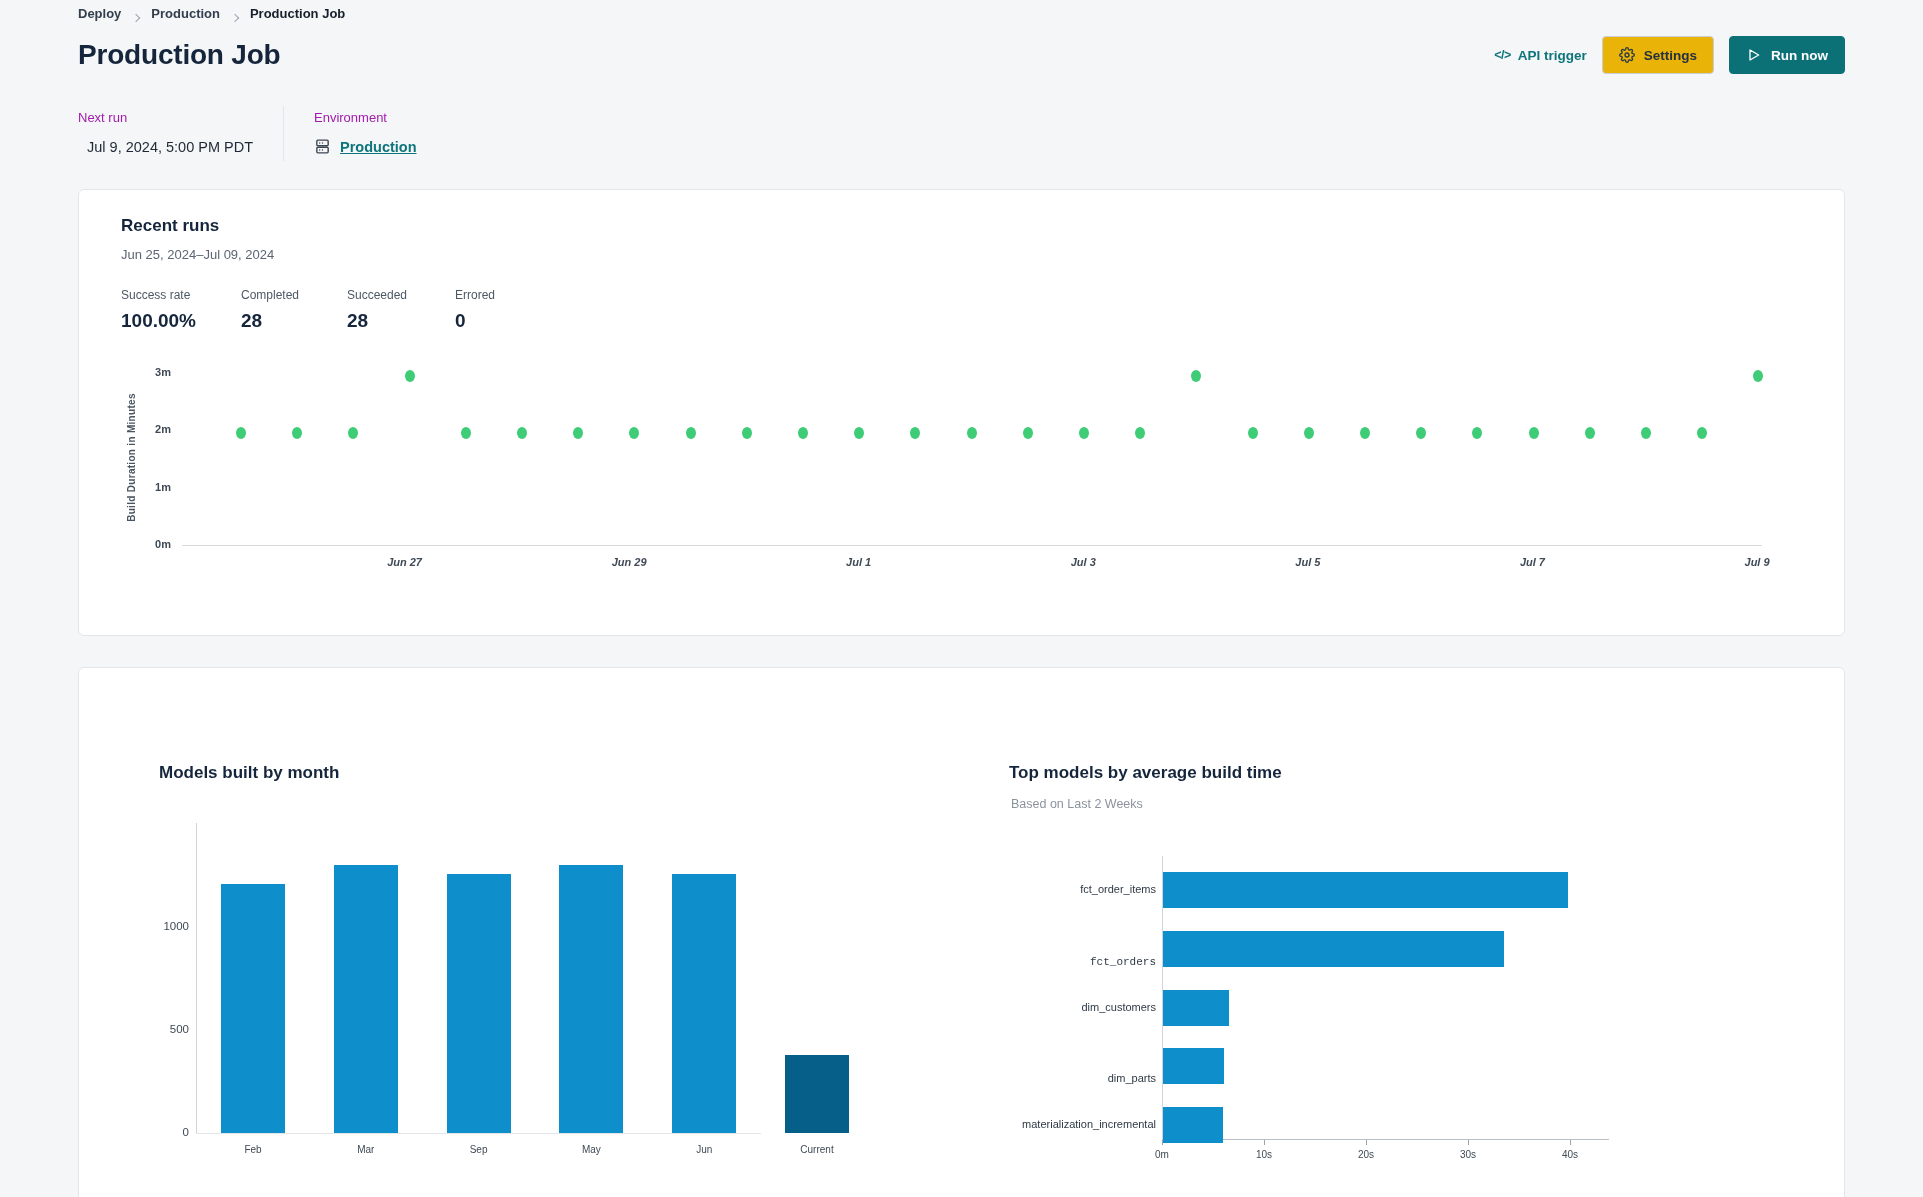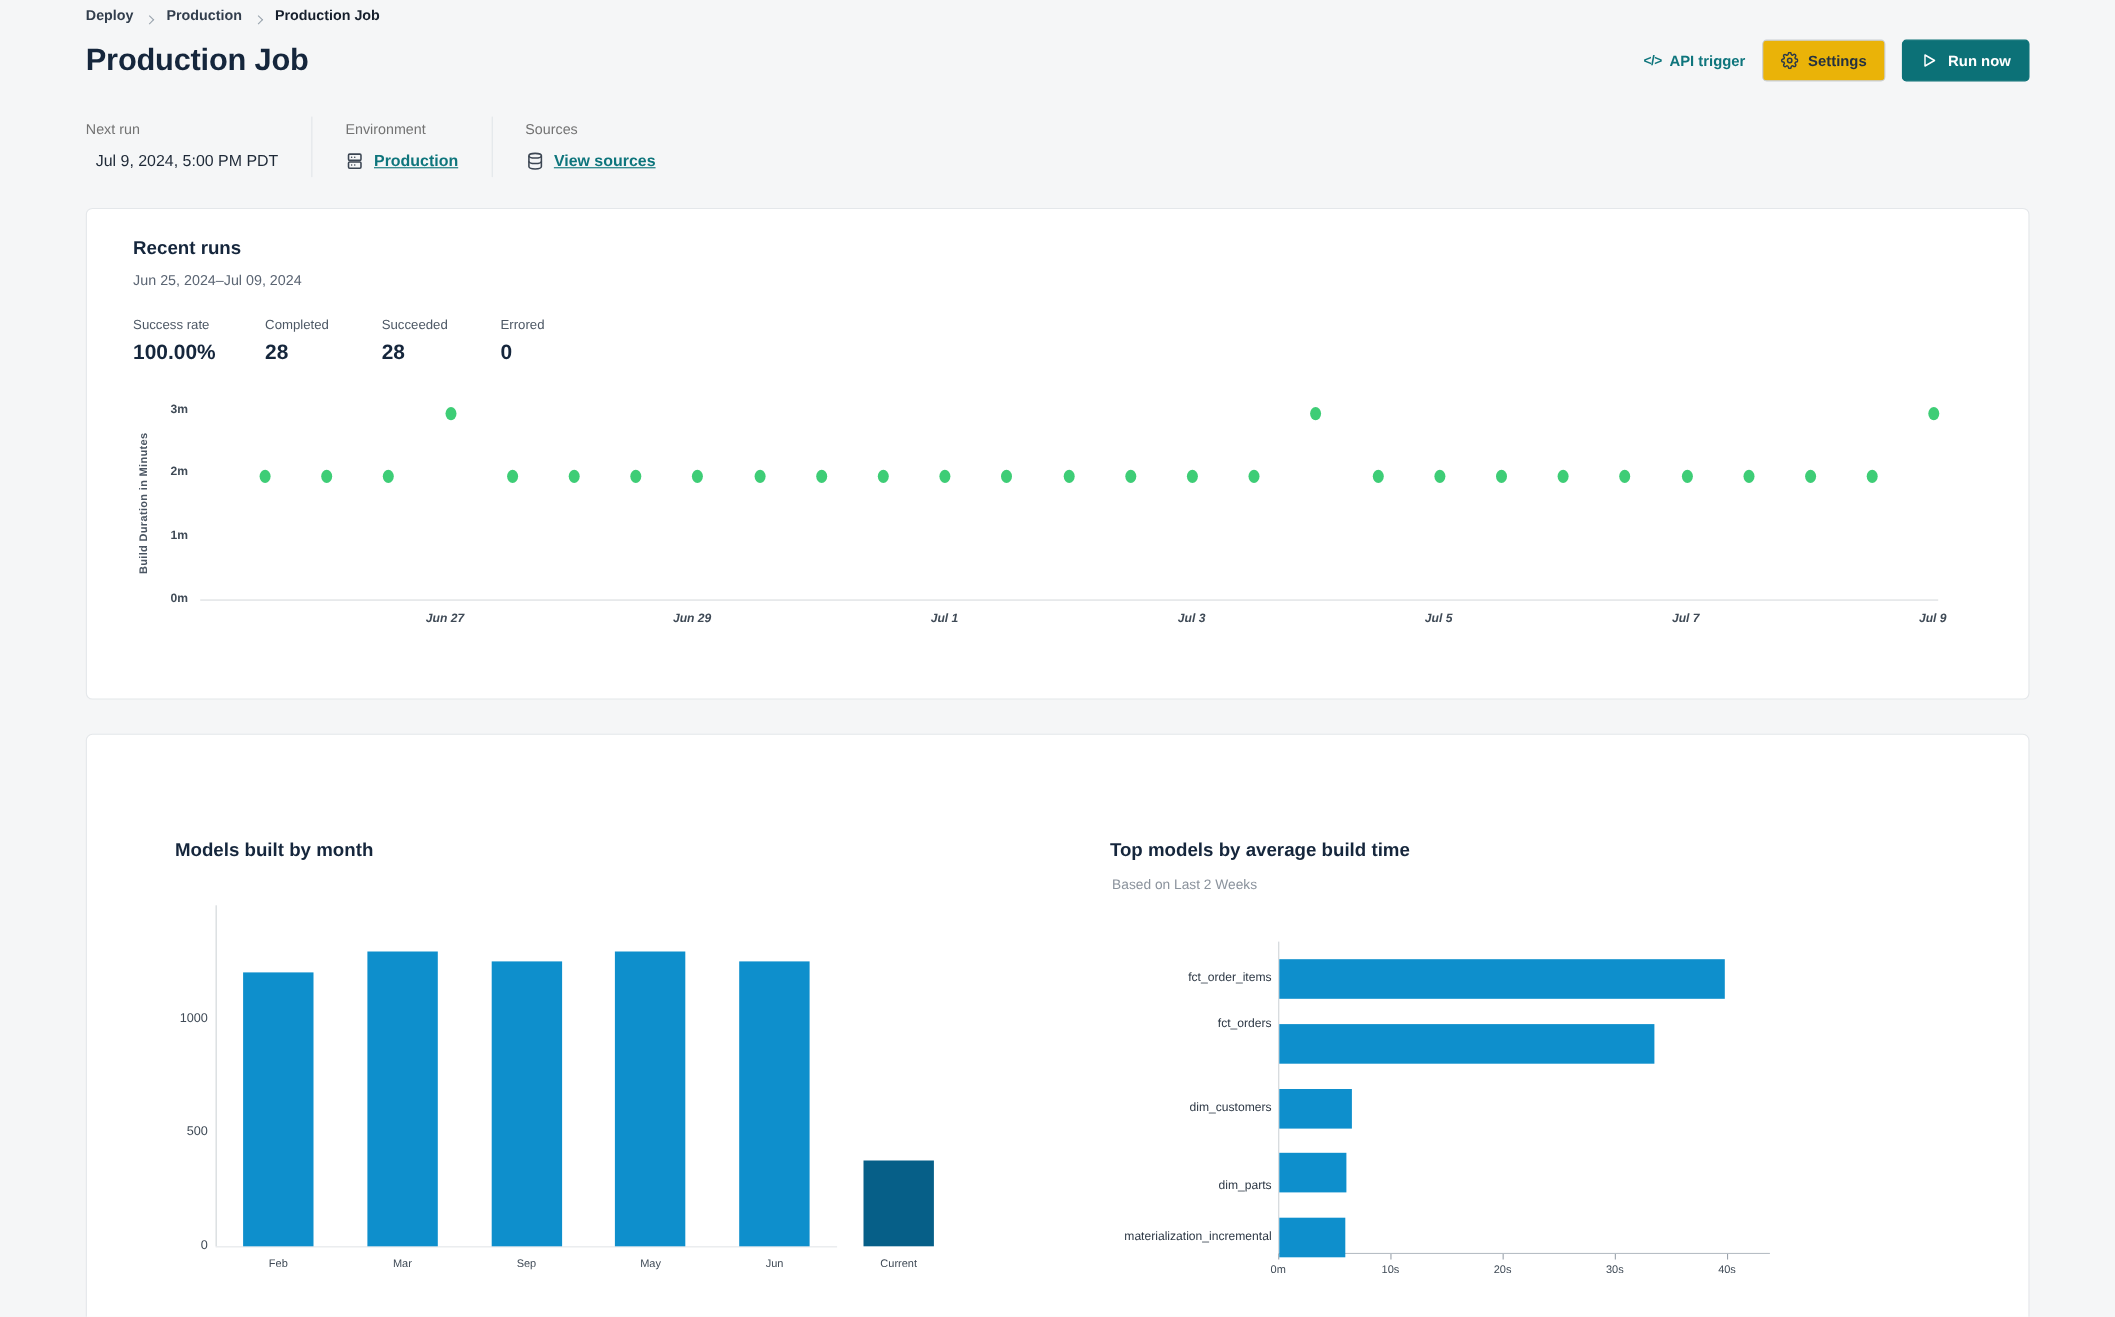--- a/index.html
+++ b/index.html
@@ -26,21 +26,21 @@
   .code-glyph { font-size:12.5px; font-weight:700; letter-spacing:-0.5px; }
   .btn { display:flex; align-items:center; gap:9px; height:38px; padding:0 16px; border-radius:4px; font-size:13.5px; font-weight:600; cursor:pointer; }
   .btn-secondary { background:#eab308; border:1px solid #c9ced4; color:#243140; }
   .btn-primary { background:#0c7177; border:1px solid #0c7177; color:#fff; }
   .icon-16 { width:16px; height:16px; display:block; }
   .icon-17 { width:17px; height:17px; display:block; }
 
   .info-row { position:absolute; left:0; top:106px; display:flex; align-items:stretch; }
   .info-col { padding:4px 30px 6px 30px; border-left:1px solid #e2e5e9; }
   .info-col:first-child { padding-left:0; border-left:none; width:205px; }
-  .info-label { font-size:13px; color:#737373; margin-bottom:13px; }
+  .info-label { font-size:13px; color:#a21caf; margin-bottom:13px; }
   .info-value { display:flex; align-items:center; gap:9px; font-size:14.5px; color:#1e2937; font-weight:500; white-space:nowrap; }
   .info-value.link span.txt { color:#0e757c; text-decoration:underline; font-weight:600; cursor:pointer; }
 
   
   .card { position:absolute; background:#fff; border:1px solid #e4e7ea; border-radius:6px; }
   .recent-card { left:78px; top:189px; width:1767px; height:447px; }
   .card-title { position:absolute; left:42px; top:26px; font-size:17px; font-weight:700; color:#15263c; }
   .date-range { position:absolute; left:42px; top:57px; font-size:13px; color:#5b6573; }
   .stats { position:absolute; left:42px; top:98px; display:flex; }
   .stat:nth-child(1){ width:120px; } .stat:nth-child(2){ width:106px; }
@@ -125,31 +125,20 @@
       </div>
       <div class="info-col">
         <div class="info-label">Environment</div>
         <div class="info-value link">
           <svg class="icon-17" viewBox="0 0 24 24" fill="none" stroke="#3c4653" stroke-width="2" stroke-linecap="round" stroke-linejoin="round">
             <rect x="4" y="3" width="16" height="8" rx="1.5"></rect>
               <rect x="4" y="13" width="16" height="8" rx="1.5"></rect>
             <path d="M8 7h.01M12 7h.01M8 17h.01M12 17h.01"></path>
           </svg>
           <span class="txt">Production</span>
-        </div>
-      </div>
-      <div class="info-col">
-        <div class="info-label">Sources</div>
-        <div class="info-value link">
-          <svg class="icon-17" viewBox="0 0 24 24" fill="none" stroke="#3c4653" stroke-width="2">
-            <ellipse cx="12" cy="5" rx="8" ry="3"></ellipse>
-              <path d="M20 5v14c0 1.7-3.6 3-8 3s-8-1.3-8-3V5"></path>
-              <path d="M4 12c0 1.7 3.6 3 8 3s8-1.3 8-3"></path>
-          </svg>
-          <span class="txt">View sources</span>
         </div>
       </div>
     </div>
   </header>
 
   <section class="card recent-card">
     <div class="card-title">Recent runs</div>
     <div class="date-range">Jun 25, 2024–Jul 09, 2024</div>
     <div class="stats">
       <div class="stat">
@@ -247,21 +236,21 @@
         <div class="tickmark" style="left: 255px; top: 379px;"></div>
         <div class="tick-x2" style="left: 230px; top: 388px; width: 50px;">10s</div>
         <div class="tickmark" style="left: 357px; top: 379px;"></div>
         <div class="tick-x2" style="left: 332px; top: 388px; width: 50px;">20s</div>
         <div class="tickmark" style="left: 459px; top: 379px;"></div>
         <div class="tick-x2" style="left: 434px; top: 388px; width: 50px;">30s</div>
         <div class="tickmark" style="left: 561px; top: 379px;"></div>
         <div class="tick-x2" style="left: 536px; top: 388px; width: 50px;">40s</div>
         <div class="cat-label" style="left: 0px; width: 147px; top: 122px;">fct_order_items</div>
         <div class="bar" style="left: 154px; top: 111px; width: 404.94px; height: 36px; background: rgb(14, 143, 204);"></div>
-        <div class="cat-label" style="left: 0px; width: 147px; top: 164px;">fct_orders</div>
+        <div class="cat-label" style="left: 0px; width: 147px; top: 195px; font-family: Liberation Mono, monospace;">fct_orders</div>
         <div class="bar" style="left: 154px; top: 169.8px; width: 340.68px; height: 36px; background: rgb(14, 143, 204);"></div>
         <div class="cat-label" style="left: 0px; width: 147px; top: 239.6px;">dim_customers</div>
         <div class="bar" style="left: 154px; top: 228.6px; width: 66.3px; height: 36px; background: rgb(14, 143, 204);"></div>
         <div class="cat-label" style="left: 0px; width: 147px; top: 311px;">dim_parts</div>
         <div class="bar" style="left: 154px; top: 287.4px; width: 61.2px; height: 36px; background: rgb(14, 143, 204);"></div>
         <div class="cat-label" style="left: 0px; width: 147px; top: 357.2px;">materialization_incremental</div>
         <div class="bar" style="left: 154px; top: 346.2px; width: 60.18px; height: 36px; background: rgb(14, 143, 204);"></div>
       </div>
   </section>
 

